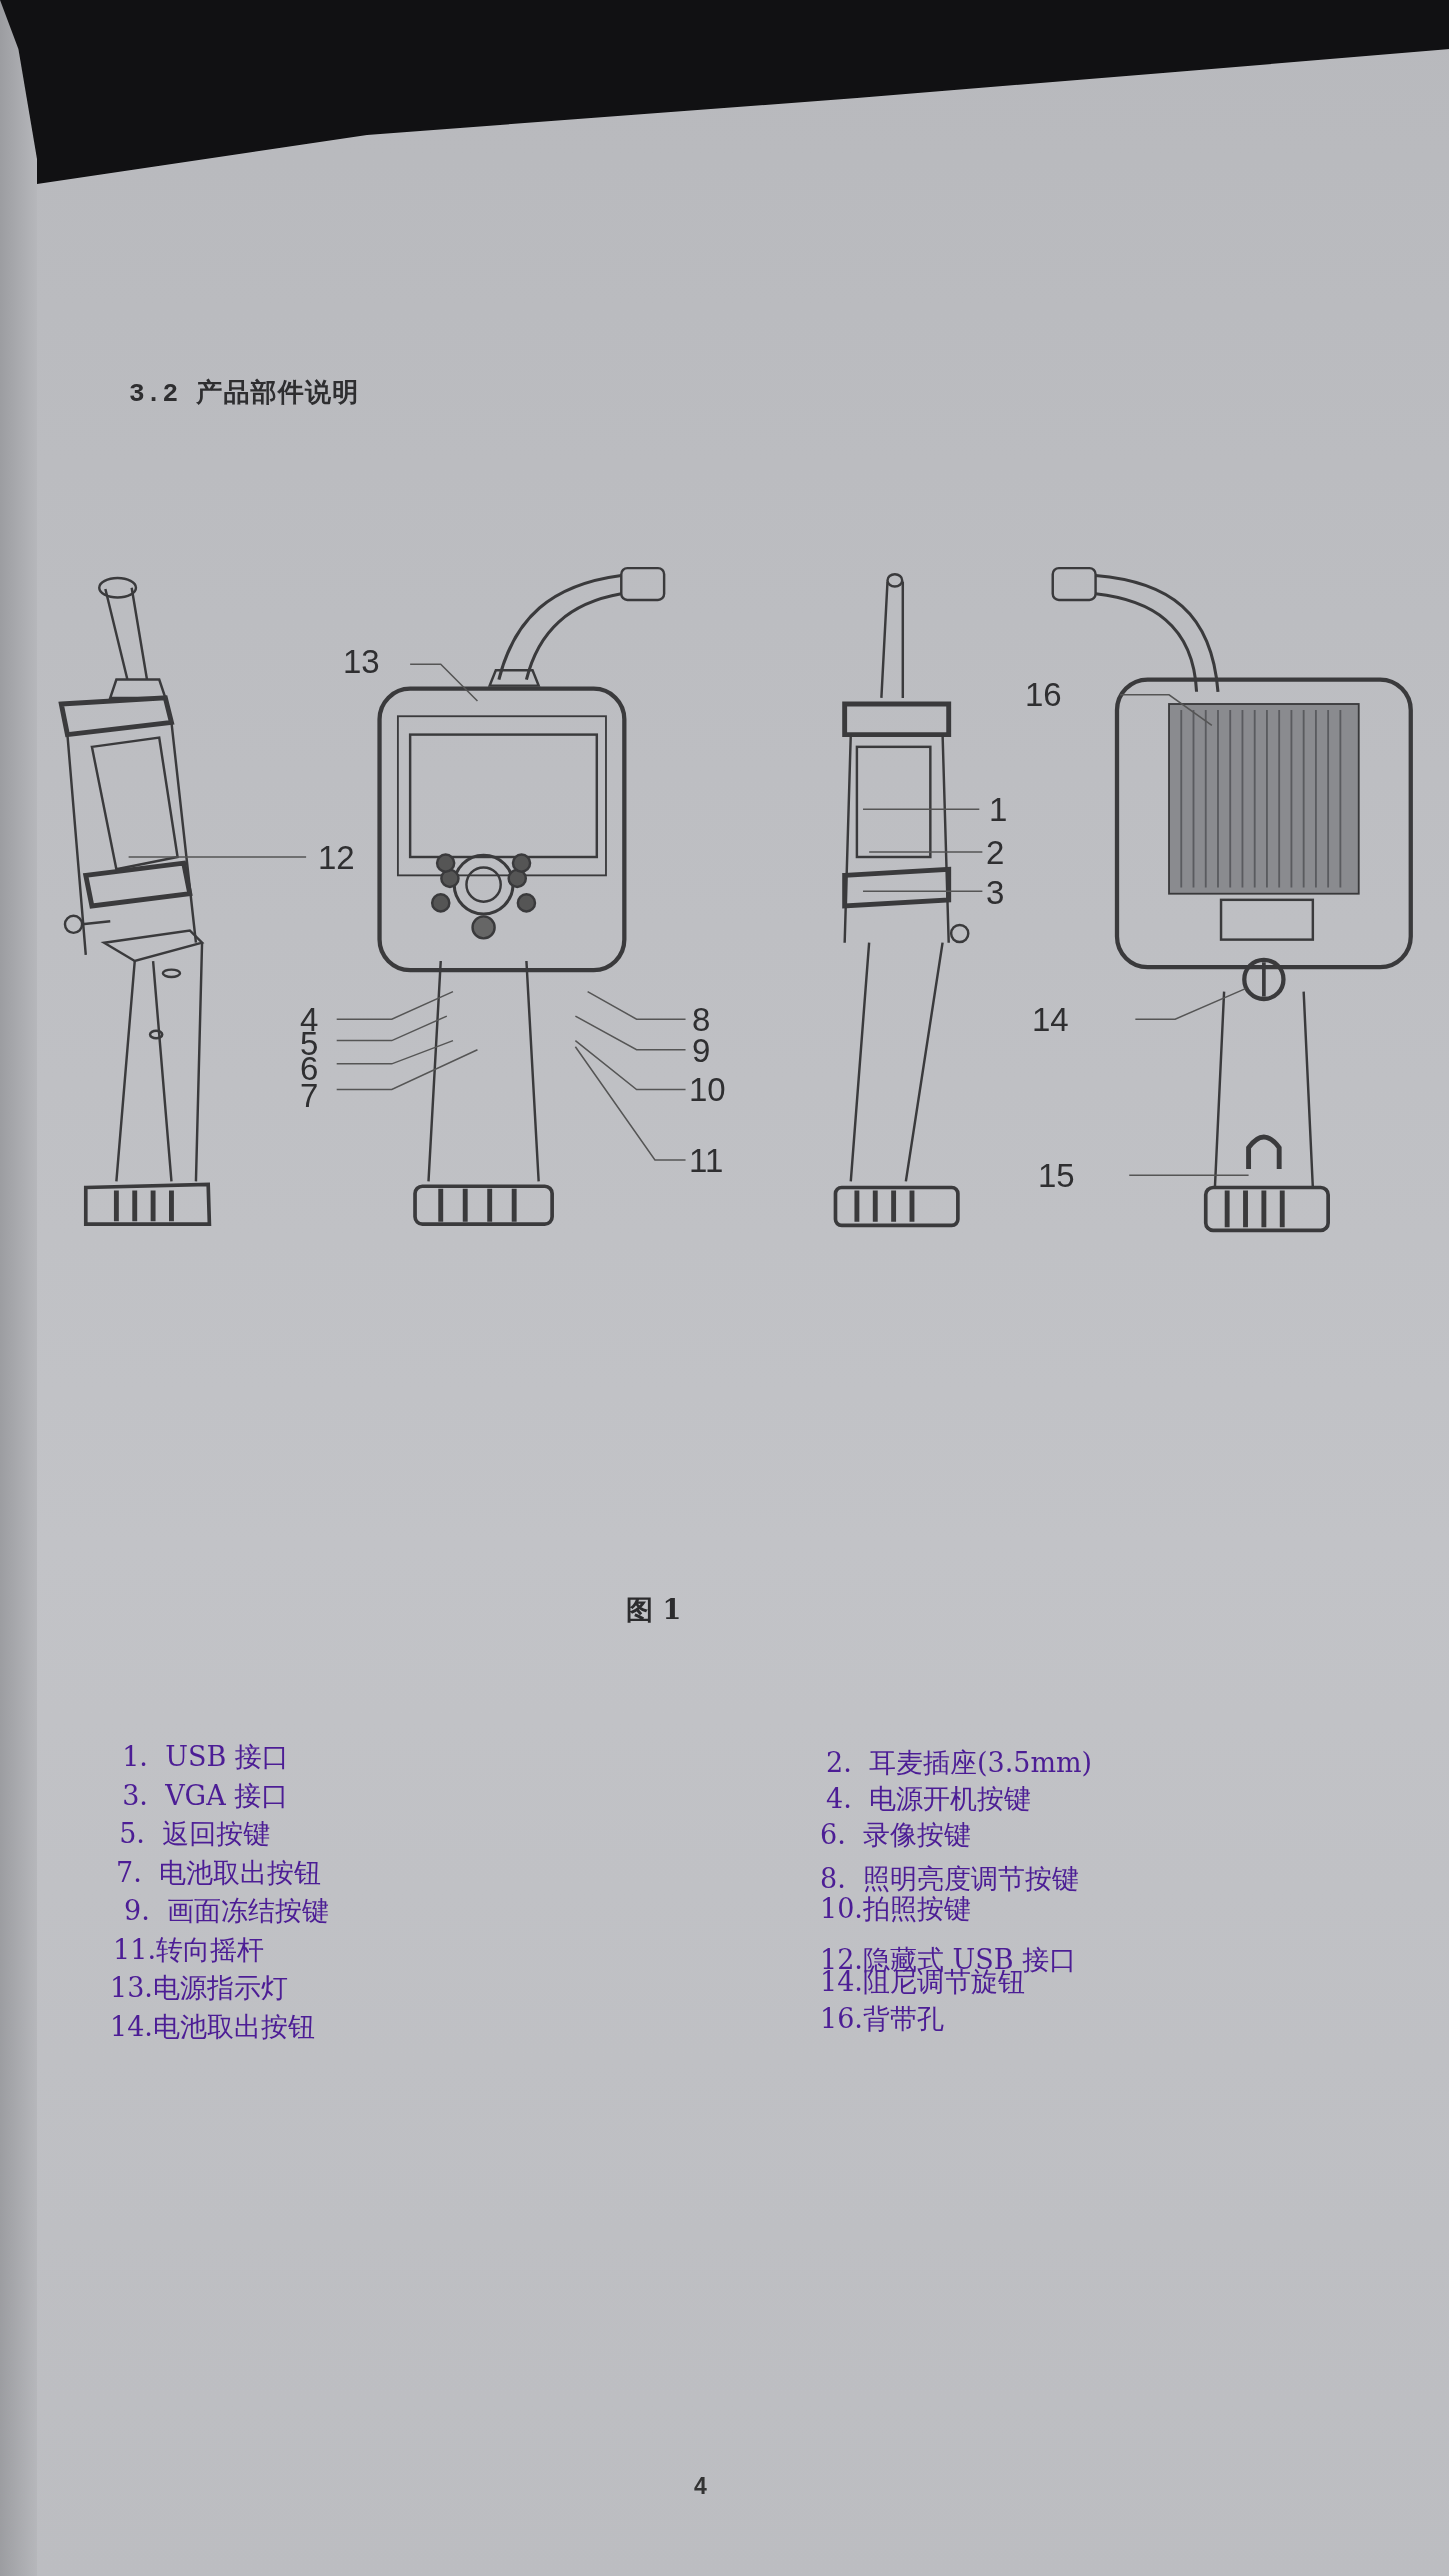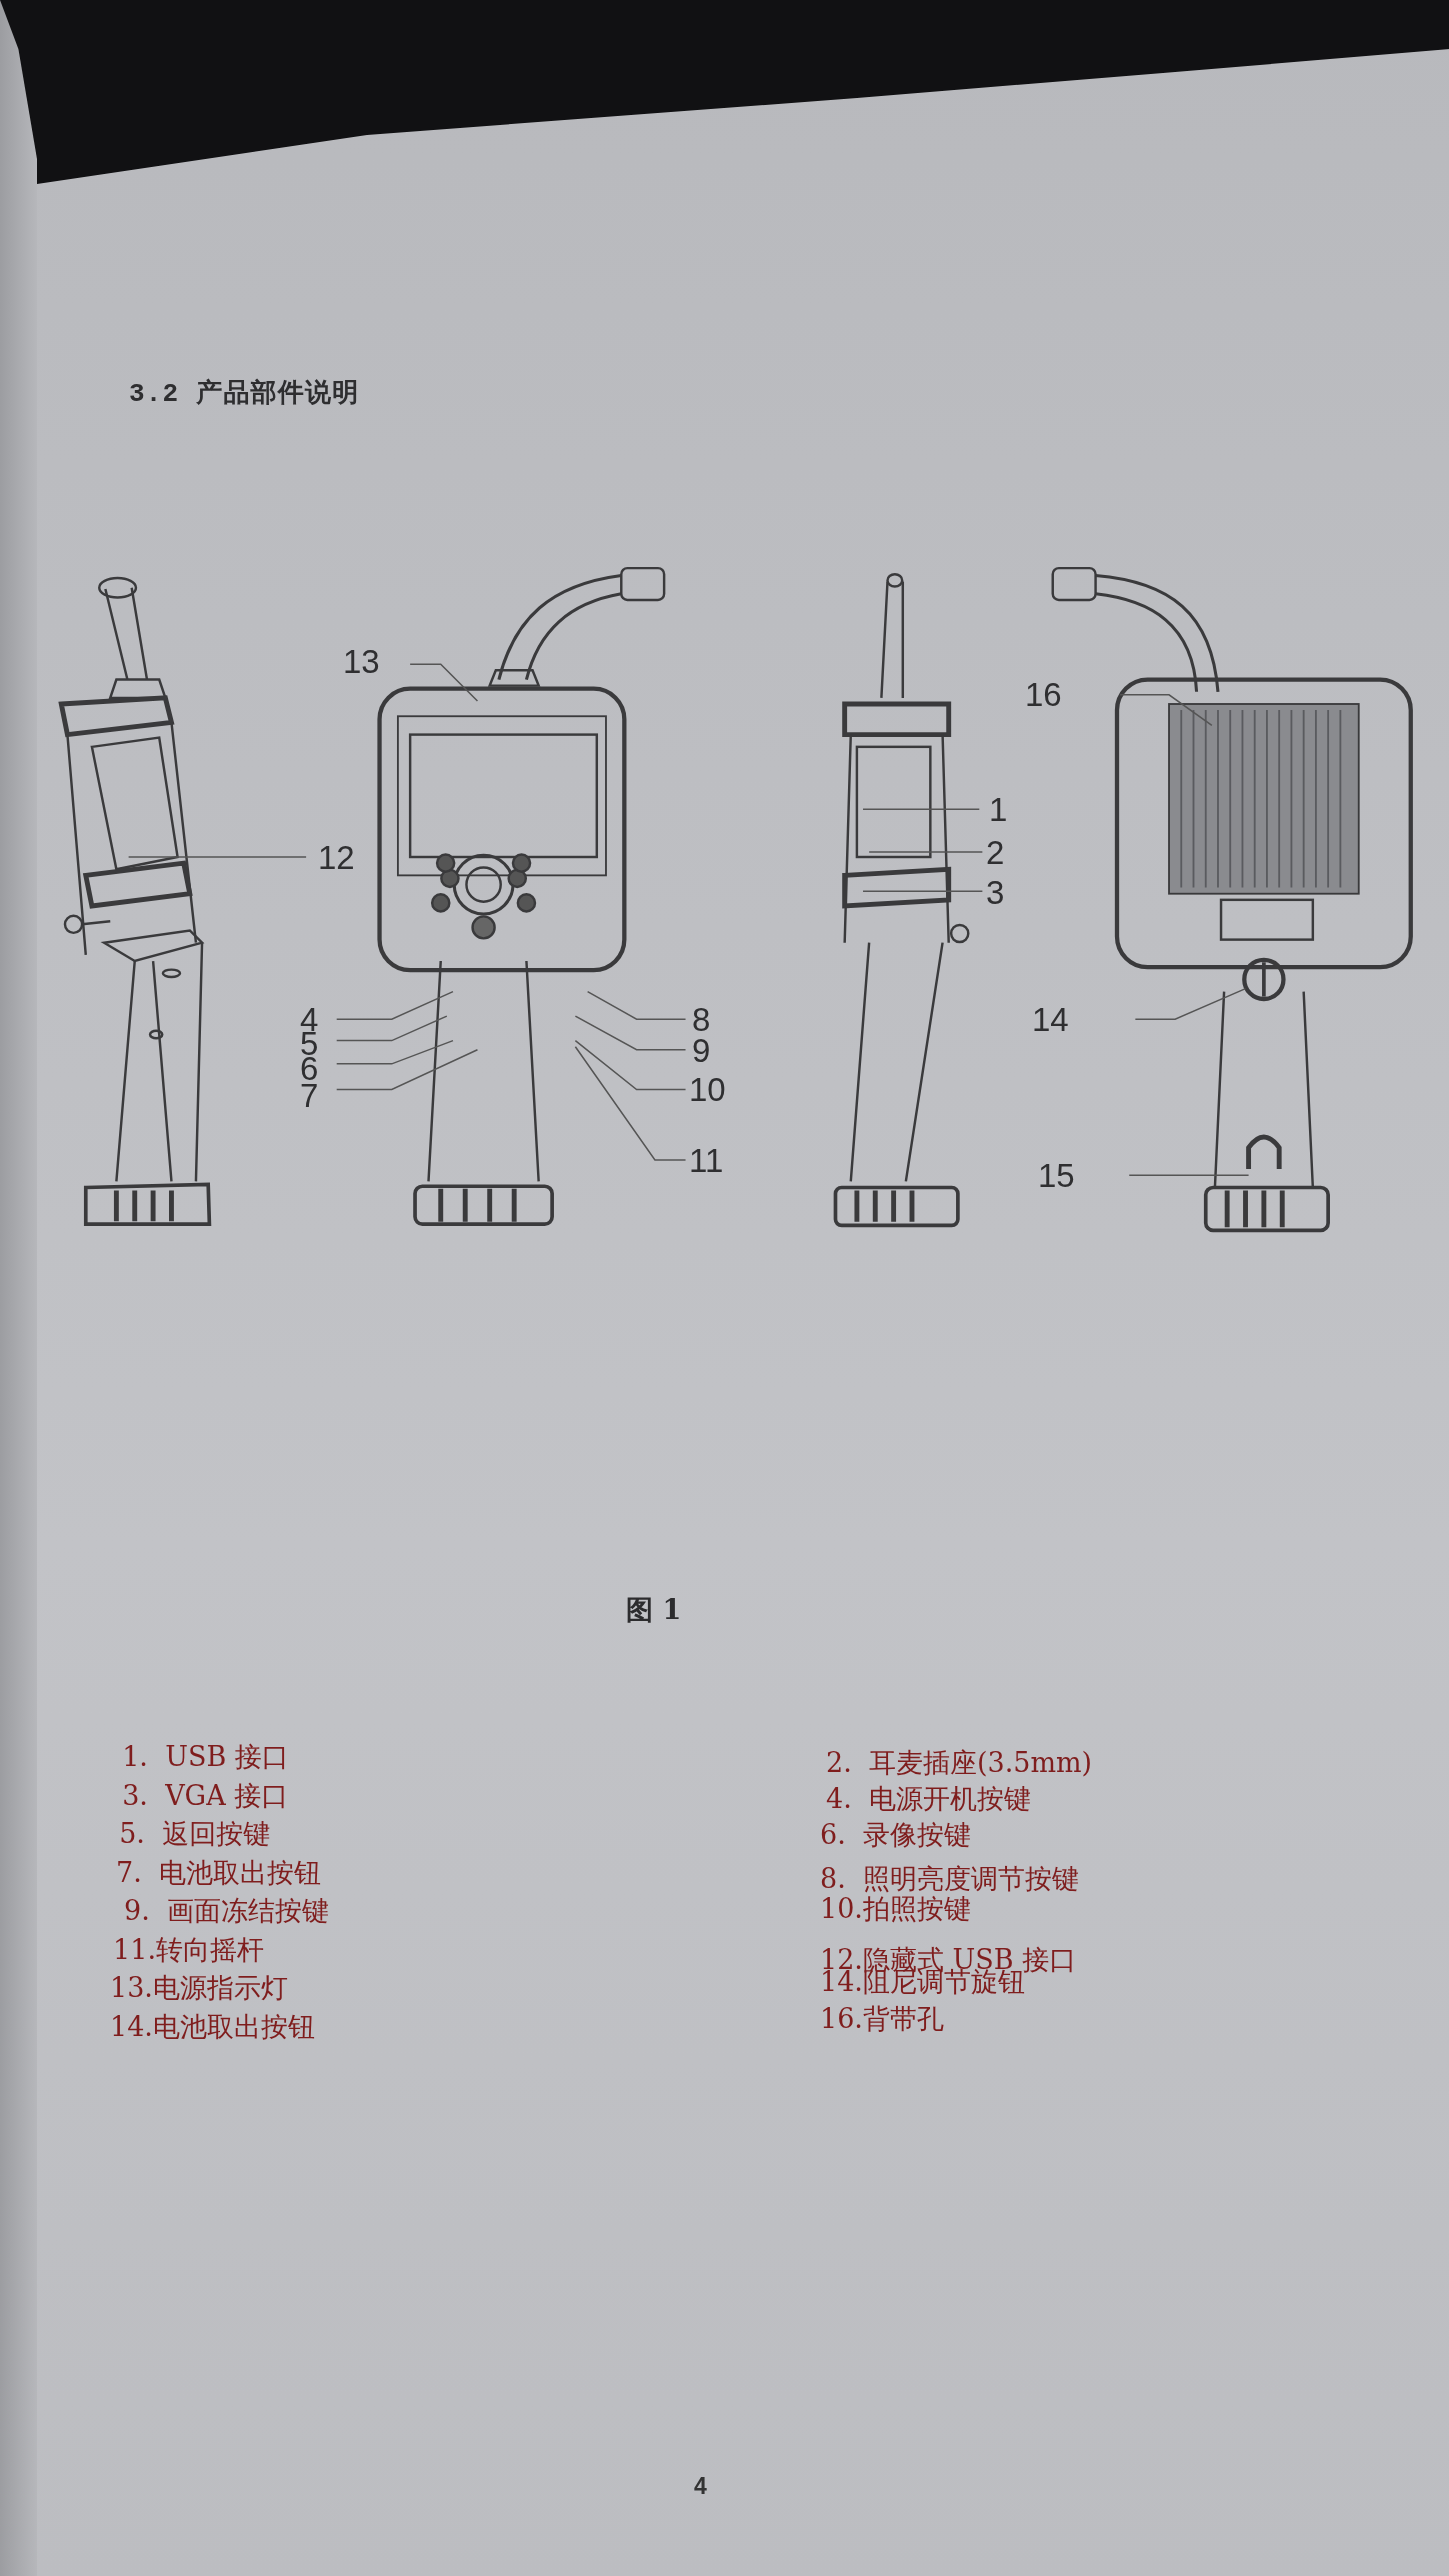--- a/index.html
+++ b/index.html
@@ -28,21 +28,21 @@
   .figure { position:absolute; left:49px; top:551px; width:1371px; height:918px; }
   .figure svg { position:absolute; left:0; top:0; }
   .callout {
     position:absolute; font-family:"Liberation Sans", sans-serif; font-size:33px; color:#2f2f31;
   }
   .caption {
     position:absolute; left:618px; top:1592px; font-size:27px; color:#2c2c2e; font-weight:bold;margin-left:8px;
   }
   .parts-list { position:absolute; left:110px; top:1739px; width:1224px; }
   .part {
-    position:absolute; font-size:27px; color:#7f1d1d; white-space:nowrap;
+    position:absolute; font-size:27px; color:#4c1d95; white-space:nowrap;
   }
   .page-number {
     position:absolute; left:694px; top:2473px; font-size:23px; color:#333; font-family:"Liberation Sans", sans-serif; font-weight:bold;
   }
 </style>
 </head>
 <body>
 
 <div class="backdrop"></div>
 <div class="page"></div>

